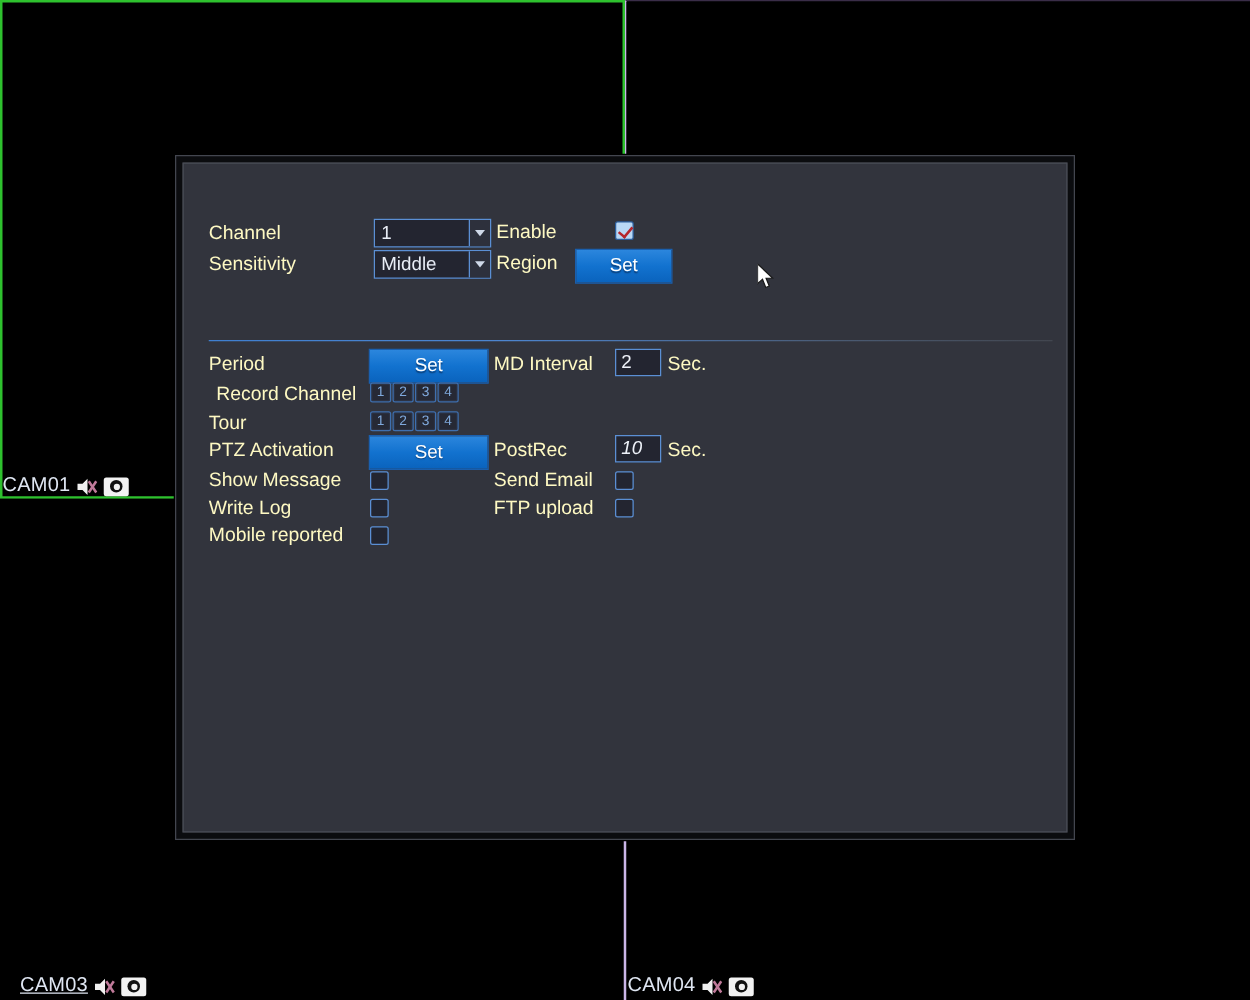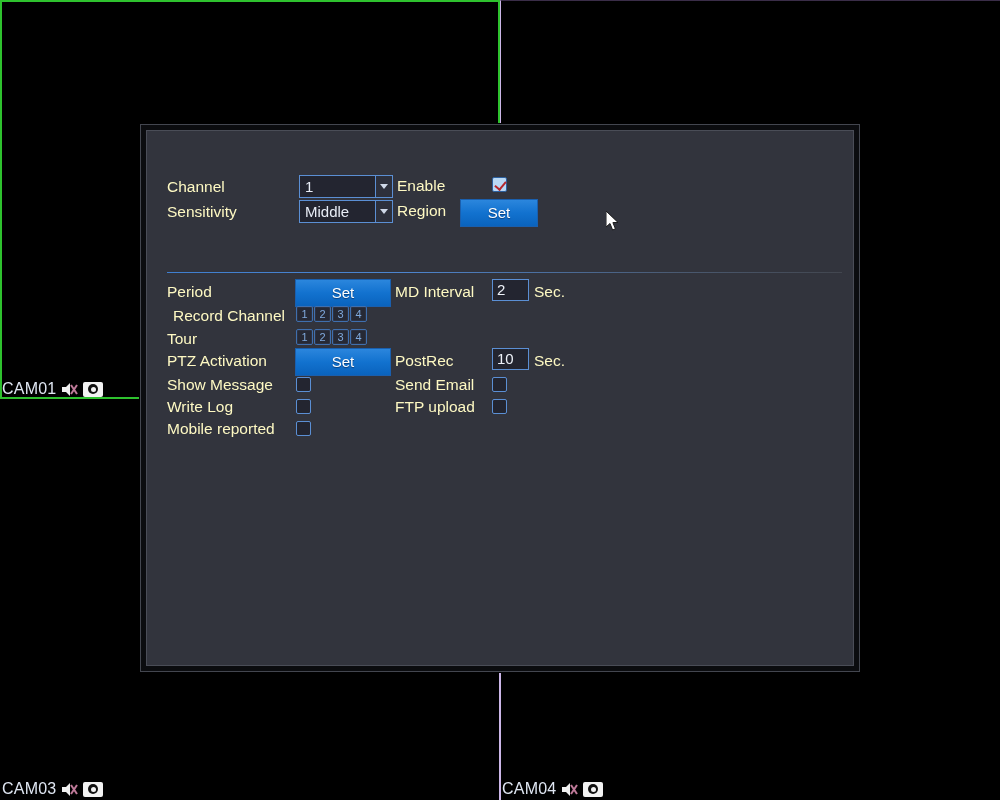--- a/index.html
+++ b/index.html
@@ -67,21 +67,21 @@
   .icon-camera::after {
     content: "";
     position: absolute;
     left: 7.5px; top: 5px;
     width: 5px; height: 5px;
     border-radius: 50%;
     background: #f2f2f2;
   }
 
   .lbl-cam01 { left: 2px;   top: 381px; }
-  .lbl-cam03 { left: 2px;   top: 781px; }
+  .lbl-cam03 { left: 16px;   top: 781px; text-decoration: underline; }
   .lbl-cam04 { left: 502px; top: 781px; }
 
   
   #dialog {
     position: absolute;
     left: 140px;
     top: 124px;
     width: 720px;
     height: 548px;
     background: #0b0c0f;
@@ -364,21 +364,21 @@
           <span class="numbox">4</span>
         </div>
 
         <div class="row" style="left:20px; top:182px;text-align:right;">
           <span class="lbl">PTZ Activation</span>
         </div>
         <div class="btn-blue" style="position:absolute; left:148px; top:177px; width:96px;">Set</div>
         <div class="row" style="left:248px; top:182px;">
           <span class="lbl">PostRec</span>
         </div>
-        <div class="txtin" style="position:absolute; left:345px; top:177px;">10</div>
+        <div class="txtin" style="position:absolute; left:345px; top:177px;font-style:italic;">10</div>
         <div class="row" style="left:387px; top:182px;">
           <span class="lbl">Sec.</span>
         </div>
 
         <div class="row" style="left:20px; top:206px;">
           <span class="lbl">Show Message</span>
         </div>
         <div class="row" style="left:149px; top:206px;">
           <span class="cbx"></span>
         </div>

